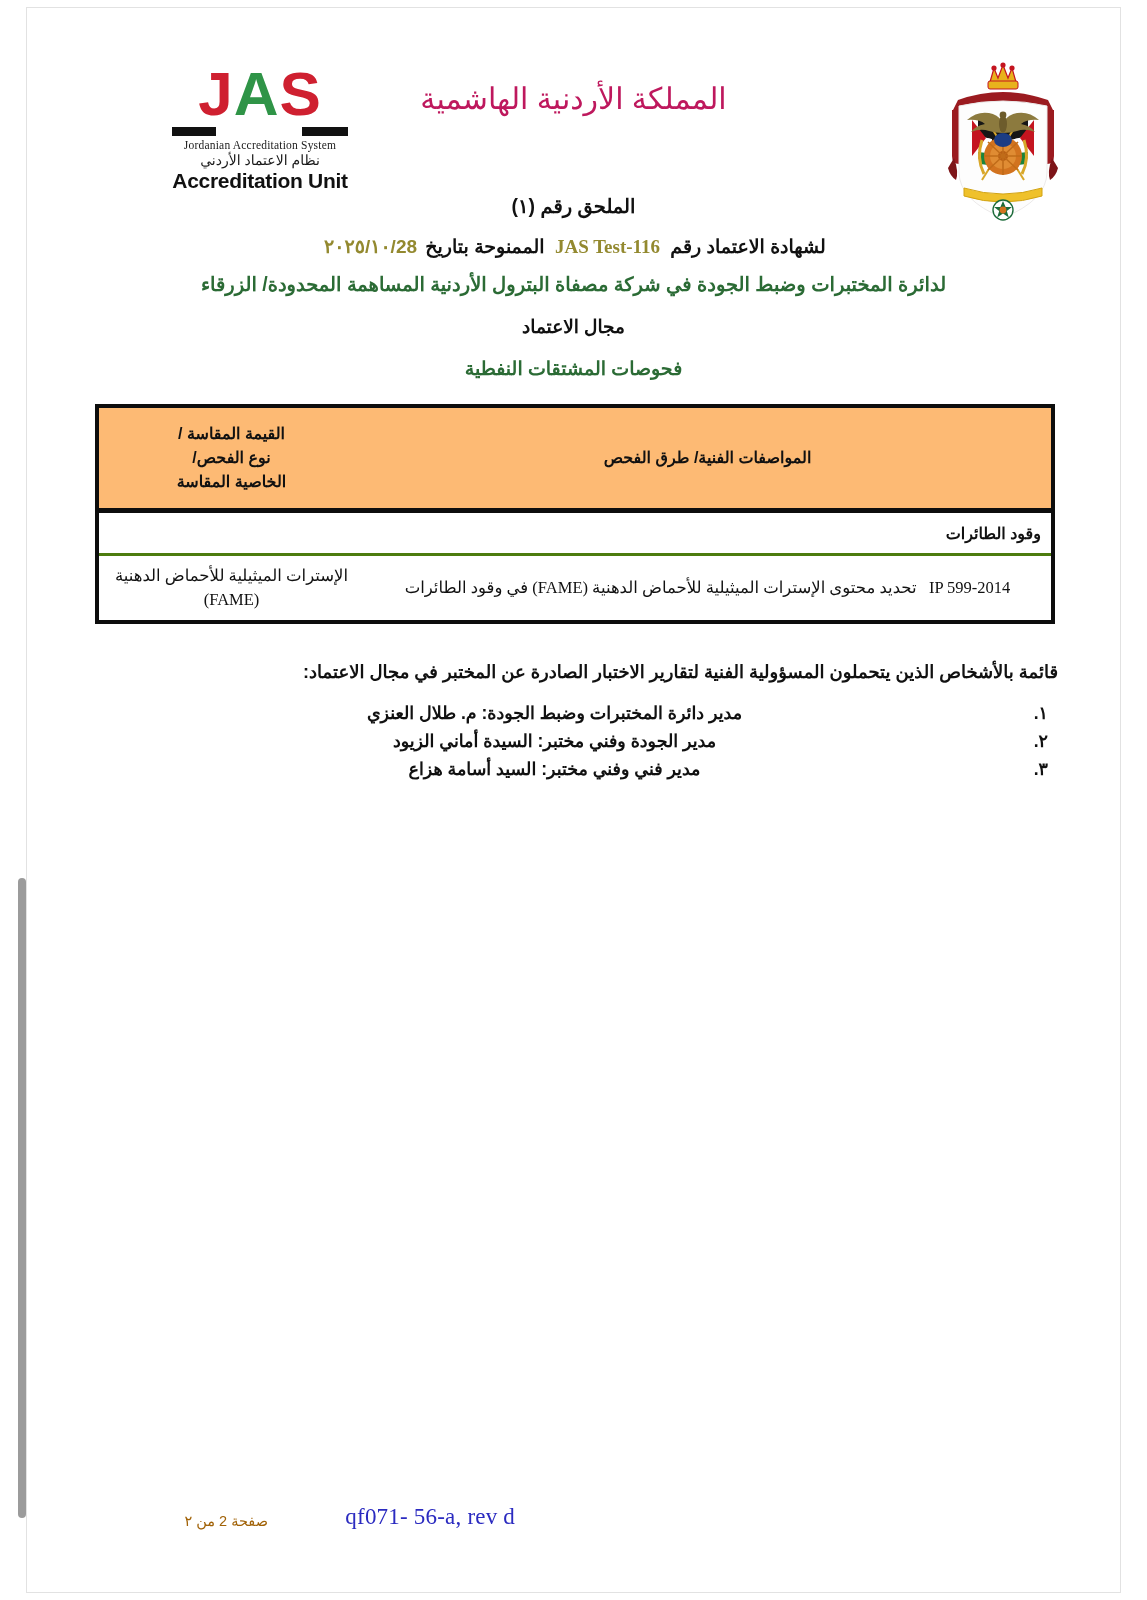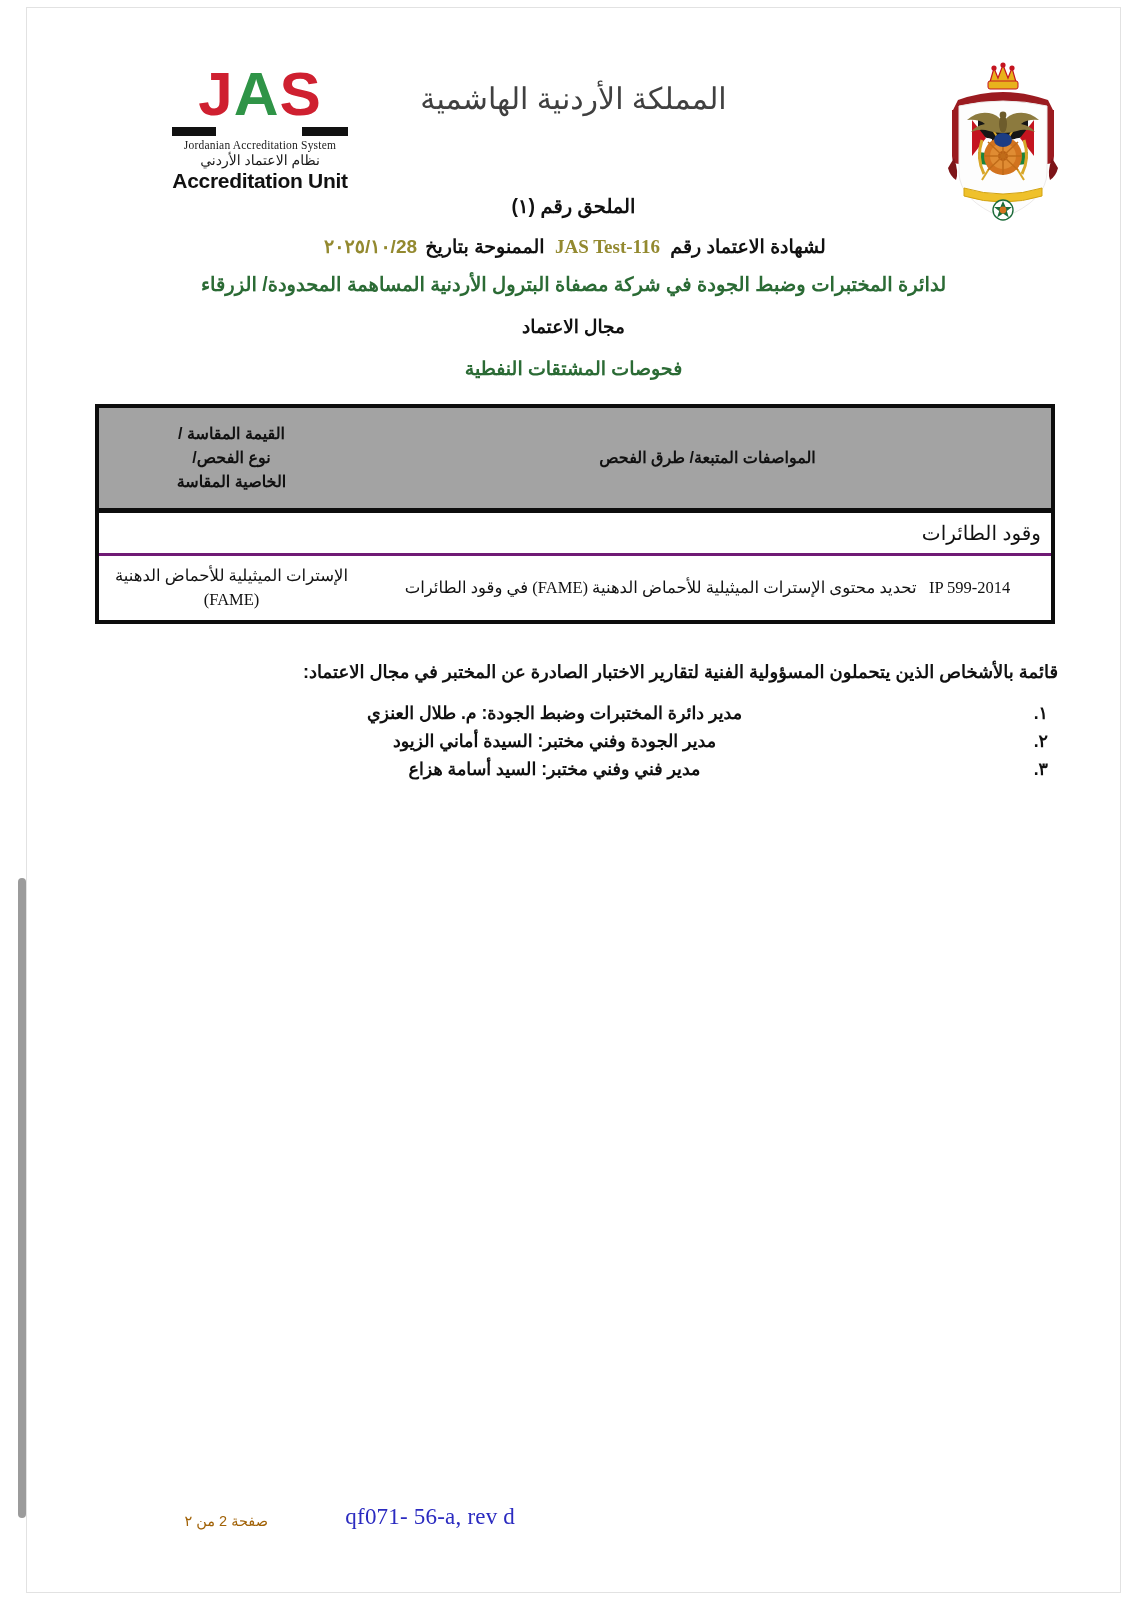--- a/index.html
+++ b/index.html
@@ -123,21 +123,21 @@
 
   .kingdom-lines {
     position: absolute;
     left: 0; right: 0;
     top: 72px;
     text-align: center;
   }
   .kingdom {
     font-family: "Liberation Sans", sans-serif;
     font-size: 30px;
-    color: #404040;
+    color: #be185d;
     line-height: 1.25;
   }
   .unit {
     font-family: "Liberation Sans", sans-serif;
     font-weight: 700;
     font-size: 31px;
     color: #1d6b3f;
     line-height: 1.3;
     margin-top: 6px;
   }
@@ -205,42 +205,42 @@
     width: 100%;
     border-collapse: collapse;
     table-layout: fixed;
     border: 4px solid #0d0d0d;
   }
   table.scope td {
     vertical-align: middle;
     padding: 7px 10px;
   }
   .hdr-row td {
-    background: #a3a3a3;
+    background: #fdba74;
     border-bottom: 5px solid #0d0d0d;
     font-family: "Liberation Sans", sans-serif;
     font-weight: 700;
     font-size: 16px;
     color: #111;
     text-align: center;
     line-height: 1.5;
     height: 86px;
   }
   .hdr-row td.col-right {
     border-left: 2px solid #7a7a7a;
     width: 245px;
   }
   .section-row td {
     background: #ffffff;
     font-family: "Liberation Sans", sans-serif;
-    font-weight: 400;
-    font-size: 20px;
+    font-weight: 700;
+    font-size: 16px;
     color: #111;
     text-align: right;
-    border-bottom: 3px solid #701a75;
+    border-bottom: 3px solid #4d7c0f;
     height: 26px;
     padding: 4px 14px;
   }
   .data-row td {
     font-family: "Liberation Serif", serif;
     font-size: 16.5px;
     color: #111;
     line-height: 1.45;
     height: 52px;
   }
@@ -412,21 +412,21 @@
         </div>
         <div class="t-lab">لدائرة المختبرات وضبط الجودة في شركة مصفاة البترول الأردنية المساهمة المحدودة/ الزرقاء</div>
         <div class="t-scope-label">مجال الاعتماد</div>
         <div class="t-scope-value">فحوصات المشتقات النفطية</div>
       </div>
 
       <div class="scope-table-wrap">
         <table class="scope">
           <tbody>
             <tr class="hdr-row">
-              <td class="col-left">المواصفات المتبعة/ طرق الفحص</td>
+              <td class="col-left">المواصفات الفنية/ طرق الفحص</td>
               <td class="col-right">
                 <div>القيمة المقاسة /</div>
                 <div>نوع الفحص/</div>
                 <div>الخاصية المقاسة</div>
               </td>
             </tr>
             <tr class="section-row">
               <td colspan="2">وقود الطائرات</td>
             </tr>
             <tr class="data-row">

